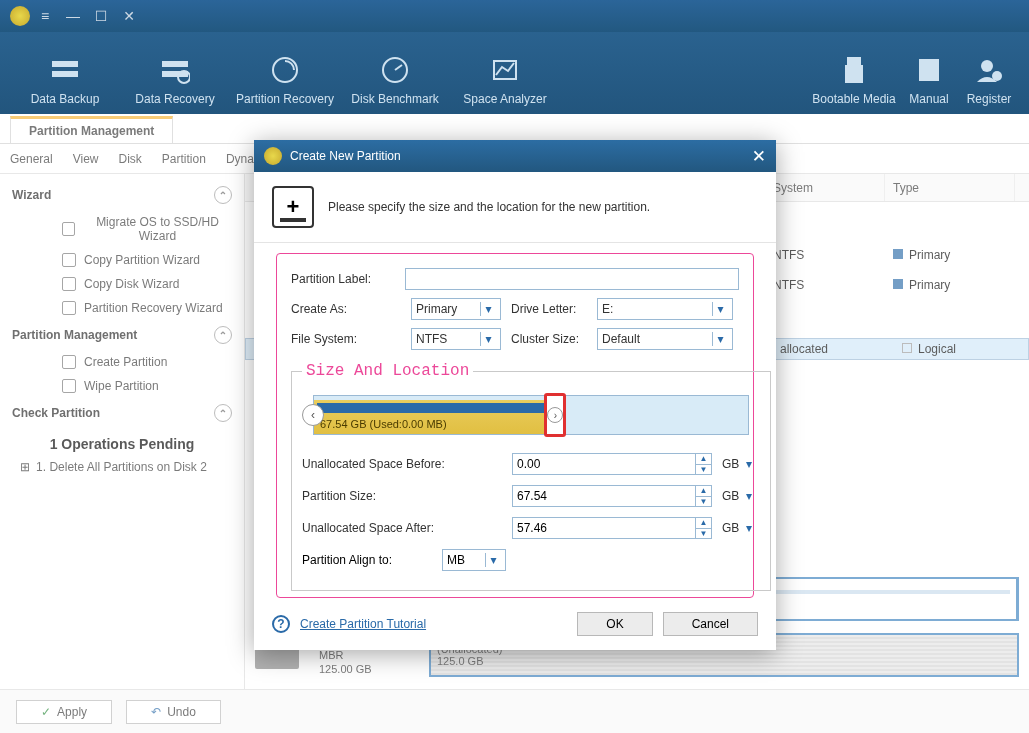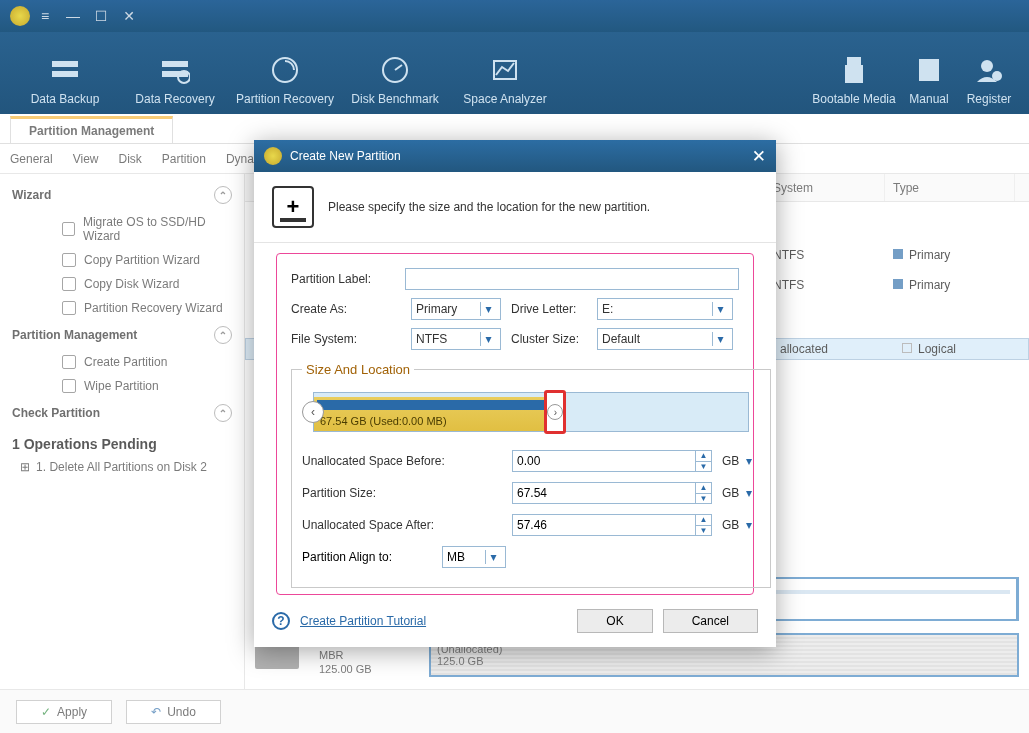--- a/index.html
+++ b/index.html
@@ -22,21 +22,21 @@
 
 .tabrow { background: #fff; height: 30px; border-bottom: 1px solid #cfcfcf; display: flex; align-items: flex-end; padding-left: 10px; }
 .tab { background: #fff; border-top: 3px solid #f4b12e; border-left: 1px solid #cfcfcf; border-right: 1px solid #cfcfcf; padding: 5px 18px; font-size: 12px; font-weight: 600; color: #333; }
 
 
 .menurow { background: #fff; height: 30px; display: flex; align-items: center; gap: 20px; padding-left: 10px; font-size: 12px; color: #333; border-bottom: 1px solid #dcdcdc; }
 .menuitem { cursor: pointer; }
 
 
 .main { display: flex; height: calc(733px - 32px - 82px - 30px - 30px - 44px); background: #fff; }
-.sidebar { width: 245px; border-right: 1px solid #dcdcdc; padding: 6px 0; overflow: hidden; }
+.sidebar { width: 245px; border-right: 1px solid #dcdcdc; padding: 6px 0; overflow: hidden; text-align: center; }
 .sidebar h4 { font-size: 12px; font-weight: 700; padding: 6px 12px; display: flex; align-items: center; justify-content: space-between; color: #222; }
 .sidebar .chev { width:18px; height:18px; border:1px solid #999; border-radius:50%; display:flex; align-items:center; justify-content:center; font-size:10px; color:#666; }
 .sidebar .sitem { padding: 5px 12px 5px 30px; font-size: 12px; color: #333; cursor: pointer; display:flex; align-items:center; gap:8px;margin-left:32px; }
 .sidebar .sitem .sicon { width:14px; height:14px; border:1px solid #777; border-radius:2px; }
 .sidebar .opspending { font-size:14px; font-weight:700; padding: 8px 12px 4px; }
 .sidebar .op { font-size: 12px; padding: 4px 12px 4px 20px; color:#333; display:flex; gap:6px; }
 
 .content { flex: 1; display:flex; flex-direction:column; }
 .gridhead { display:flex; background:#f7f7f7; border-bottom:1px solid #dcdcdc; height:28px; align-items:center; font-size:12px; color:#333; }
 .gridhead .col { padding: 0 8px; border-right:1px solid #e6e6e6; height:100%; display:flex; align-items:center; }
@@ -75,21 +75,21 @@
 
 .dlg-body { padding:10px 22px 6px; }
 .formrow { display:flex; align-items:center; height:30px; font-size:12px; color:#333; }
 .formrow .lab { width:120px; }
 .formrow .lab2 { width:86px; }
 .inp { border:1px solid #9ab9d4; height:22px; font-size:12px; padding:0 4px; }
 .sel { border:1px solid #9ab9d4; height:22px; font-size:12px; padding:0 4px; display:flex; align-items:center; justify-content:space-between; background:#fff; cursor:pointer; }
 .sel .dd { width:16px; color:#2a6aa8; text-align:center; border-left:1px solid #9ab9d4; }
 
 fieldset.size { border:1px solid #c9c9c9; margin-top:8px; padding:10px 10px 14px; }
-fieldset.size legend { font-size:13px; color:#a16207; padding:0 4px; }
+fieldset.size legend { font-size:16px; color:#ec4899; padding:0 4px;font-family:Liberation Mono, monospace; }
 .slider { position:relative; height:46px; margin:2px 0 10px; display:flex; align-items:center; }
 .slider .arrow { width:22px; height:22px; border:1px solid #999; border-radius:50%; display:flex; align-items:center; justify-content:center; font-size:12px; color:#555; cursor:pointer; background:#fff; z-index:2; }
 .slider .track { flex:1; height:40px; background:#d8ebf7; border:1px solid #9ab9d4; position:relative; margin:0 -11px; }
 .slider .fill { position:absolute; top:4px; bottom:0; left:0; width:54%; background:linear-gradient(180deg,#e9cd5d 0%, #e1bf42 100%); border-right:1px solid #b89a2c; }
 .slider .fill .topbar { position:absolute; top:3px; left:3px; right:3px; height:10px; background:#2a6aa8; }
 .slider .fill .txt { position:absolute; bottom:4px; left:6px; font-size:11px; color:#4a3c00; }
 .slider .handle { position:absolute; top:-3px; bottom:-3px; left:54%; width:22px; border:3px solid #e03030; display:flex; align-items:center; justify-content:center; background:#fff; border-radius:3px; cursor:ew-resize; margin-left:-4px; }
 .slider .handle .arrow2 { width:16px; height:16px; border:1px solid #999; border-radius:50%; display:flex; align-items:center; justify-content:center; font-size:10px; color:#555; }
 
 .numrow { display:flex; align-items:center; height:32px; font-size:12px; color:#333; }

